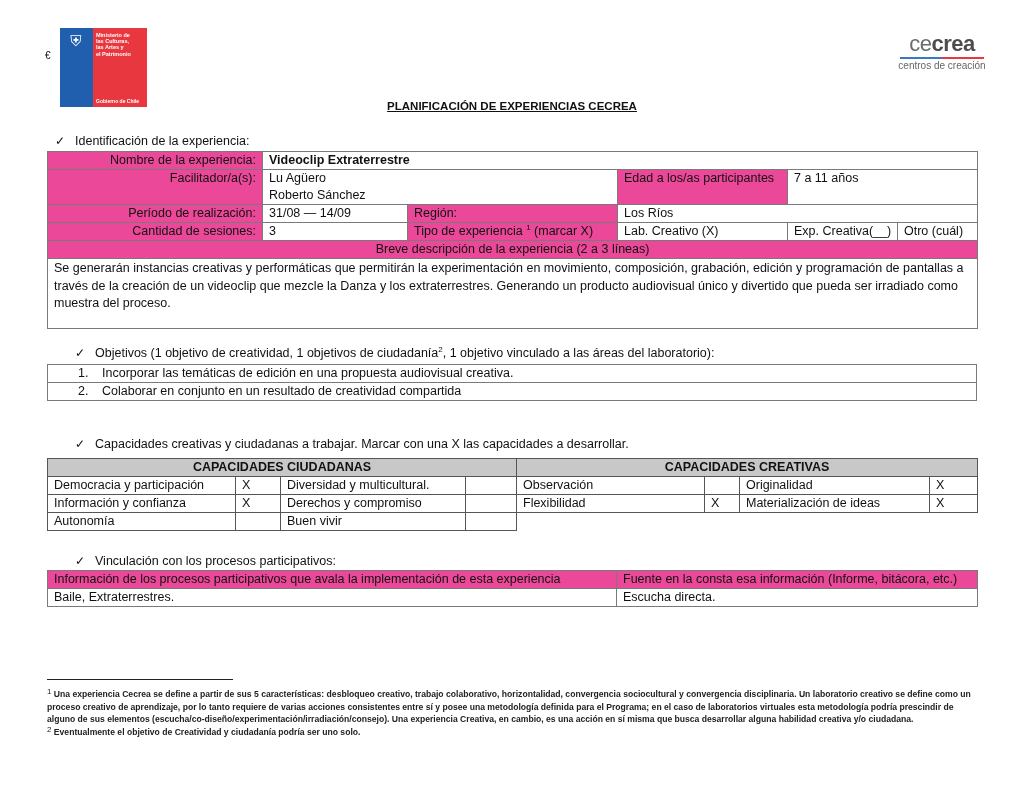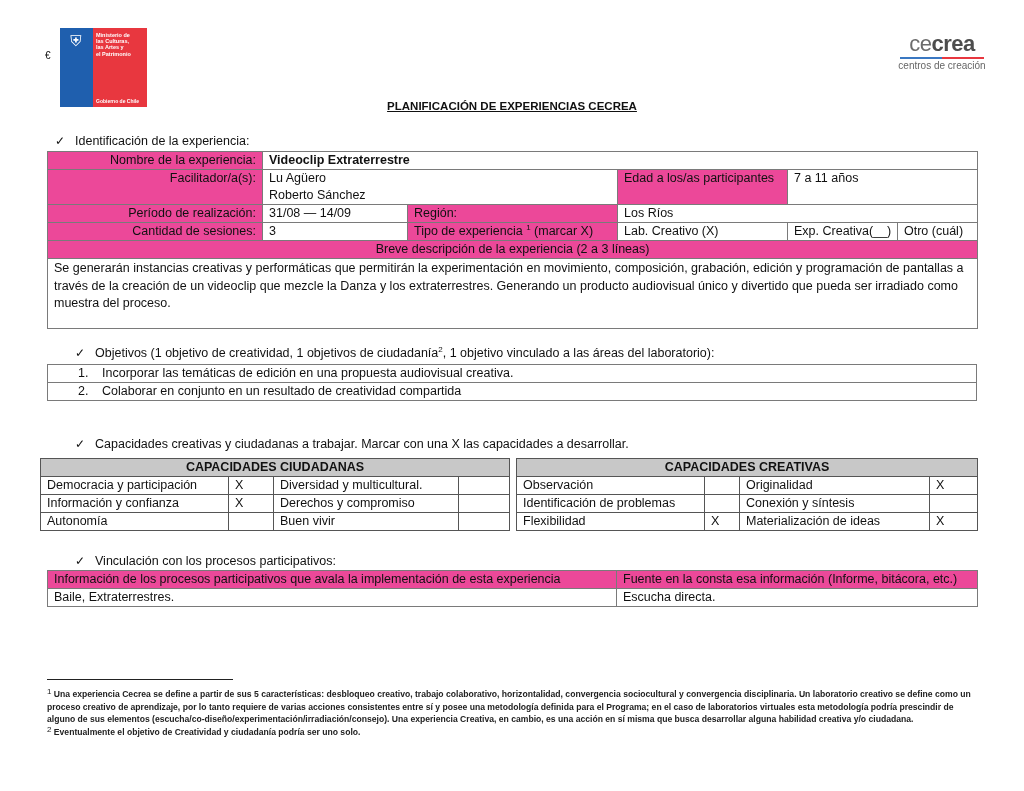--- a/index.html
+++ b/index.html
@@ -38,21 +38,21 @@
 
   .t-ident { left: 47px; top: 151px; width: 930px; }
   .t-ident td.desc { white-space: normal; height: 70px; line-height: 17.5px; padding-top: 1px; }
 
   .t-obj { left: 47px; top: 364px; width: 930px; }
   .t-obj td { padding-left: 30px; }
   .t-obj .num { display: inline-block; width: 24px; }
 
   .t-cap { top: 458px; }
   .t-cap td { border-color: #555; }
-  .t-cap-left { left: 40px; width: 469px; padding-left: 13px; }
+  .t-cap-left { left: 47px; width: 469px; padding-left: 13px; }
   .t-cap-right { left: 516px; width: 461px; }
   .t-cap th { background: #c8c8c8; font-weight: bold; font-size: 12.5px; line-height: 17px; border: 1px solid #555; text-align: center; }
 
   .t-vinc { left: 47px; top: 570px; width: 930px; }
   .t-vinc td { white-space: normal; }
 
   .fn-line { left: 47px; top: 679px; width: 186px; height: 1px; background: #222; }
   .footnotes { left: 47px; top: 688px; width: 935px; font-size: 8.6px; line-height: 12.6px; font-weight: bold; color: #222; }
   .footnotes sup { font-size: 8px; font-weight: normal; vertical-align: 3px; }
 </style>
@@ -197,26 +197,20 @@
       <tr>
         <th colspan="4">CAPACIDADES CREATIVAS</th>
       </tr>
   <tr>
     <td>Observación</td>
     <td></td>
     <td>Originalidad</td>
     <td>X</td>
   </tr>
   <tr>
-    <td>Identificación de problemas</td>
-    <td></td>
-    <td>Conexión y síntesis</td>
-    <td></td>
-  </tr>
-  <tr>
     <td>Flexibilidad</td>
     <td>X</td>
     <td>Materialización de ideas</td>
     <td>X</td>
   </tr>
 </tbody>
   </table>
 
 <div class="abs section-head" style="left:67px; top:554px;">
   <span class="check">✓</span>

